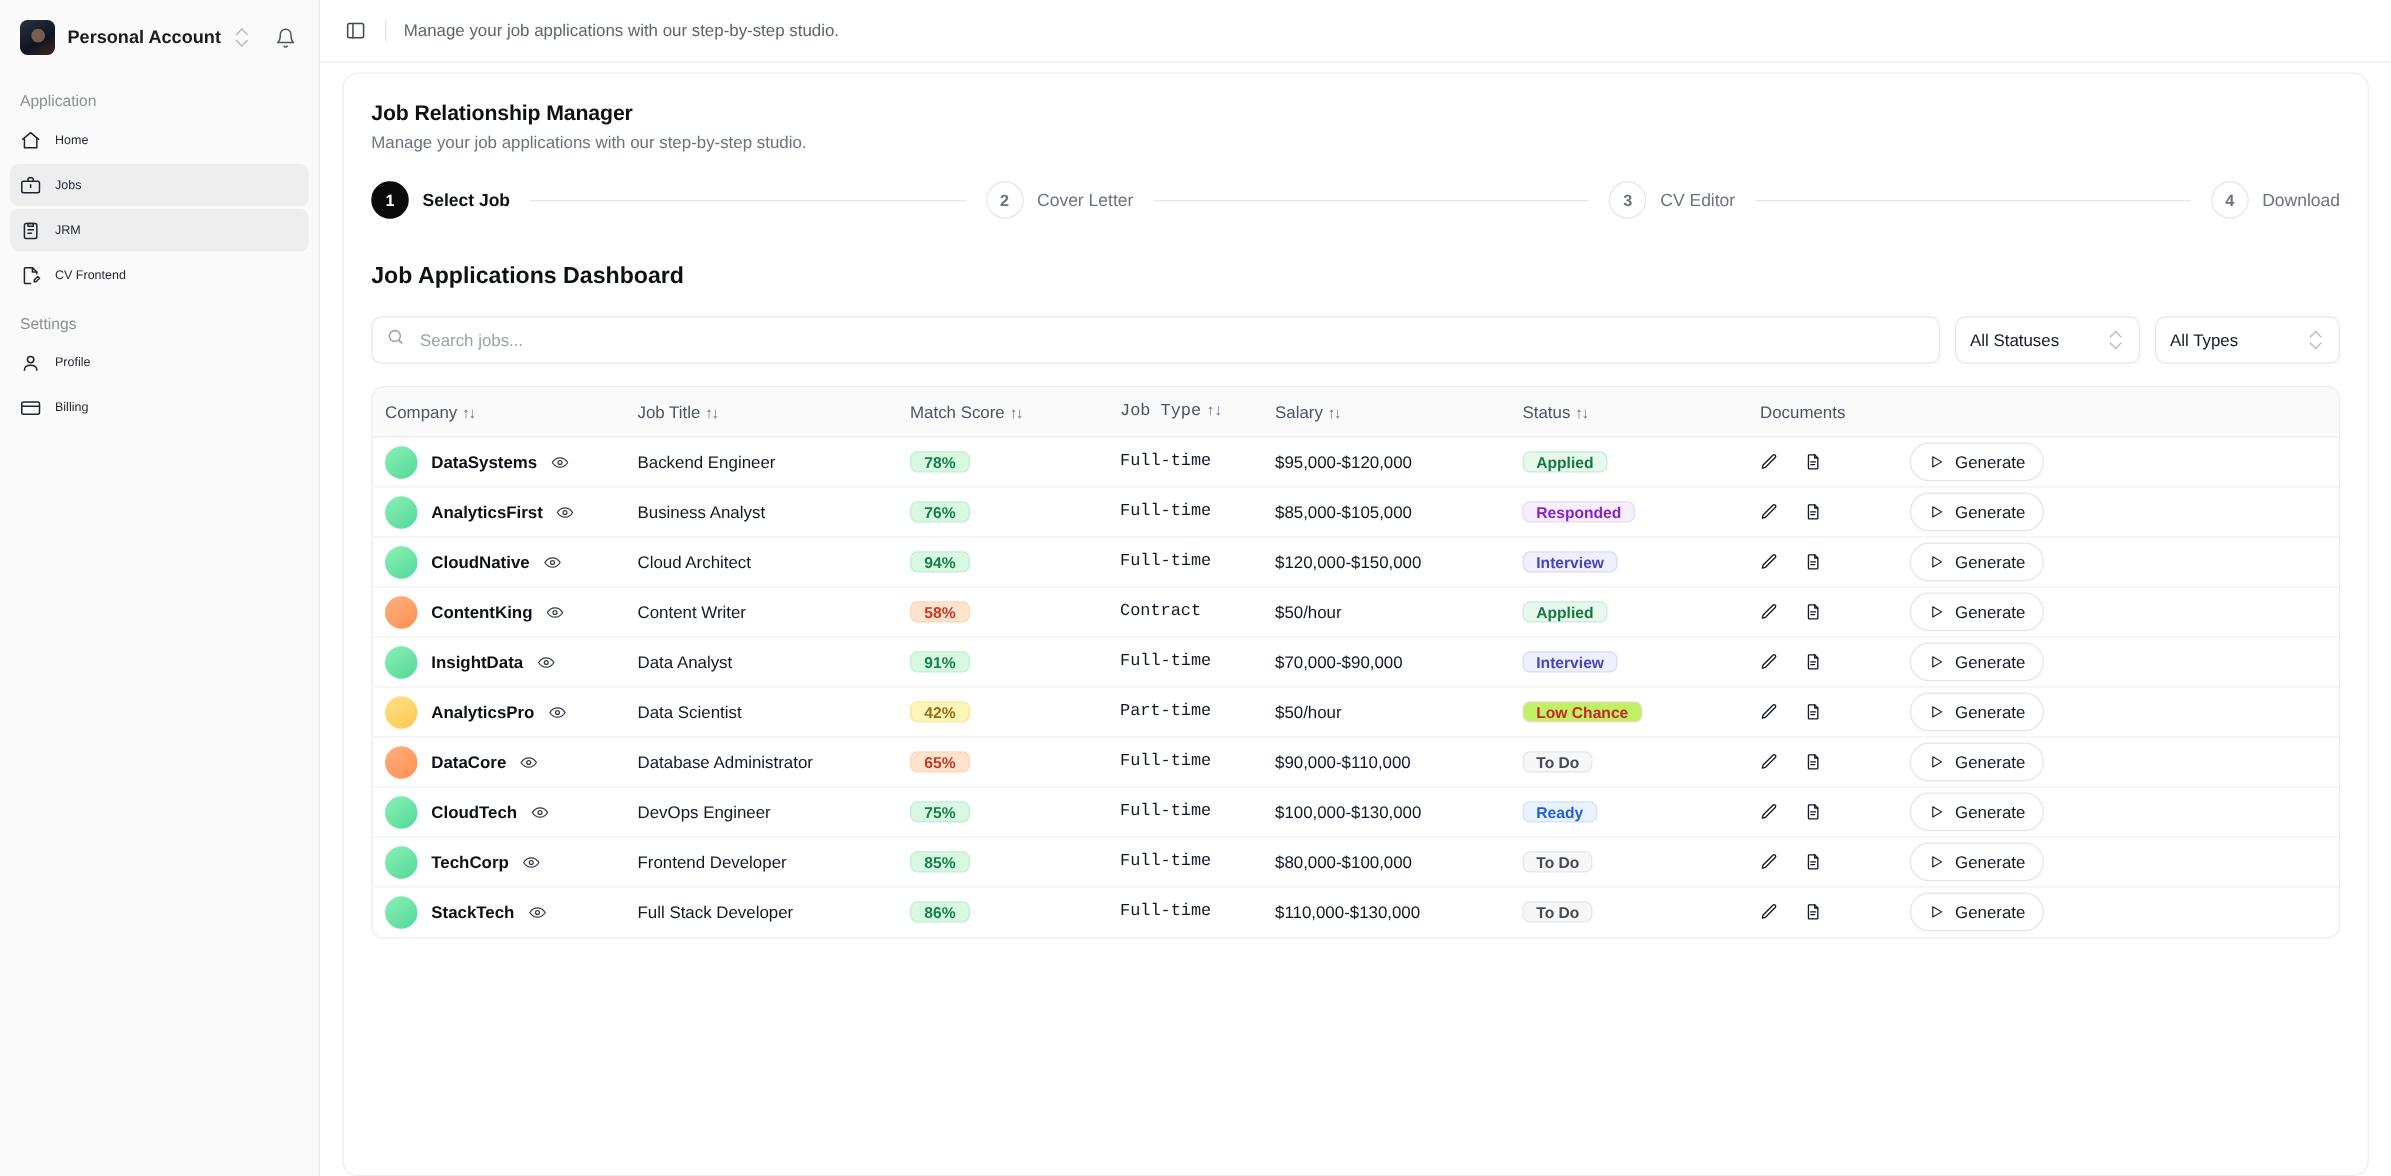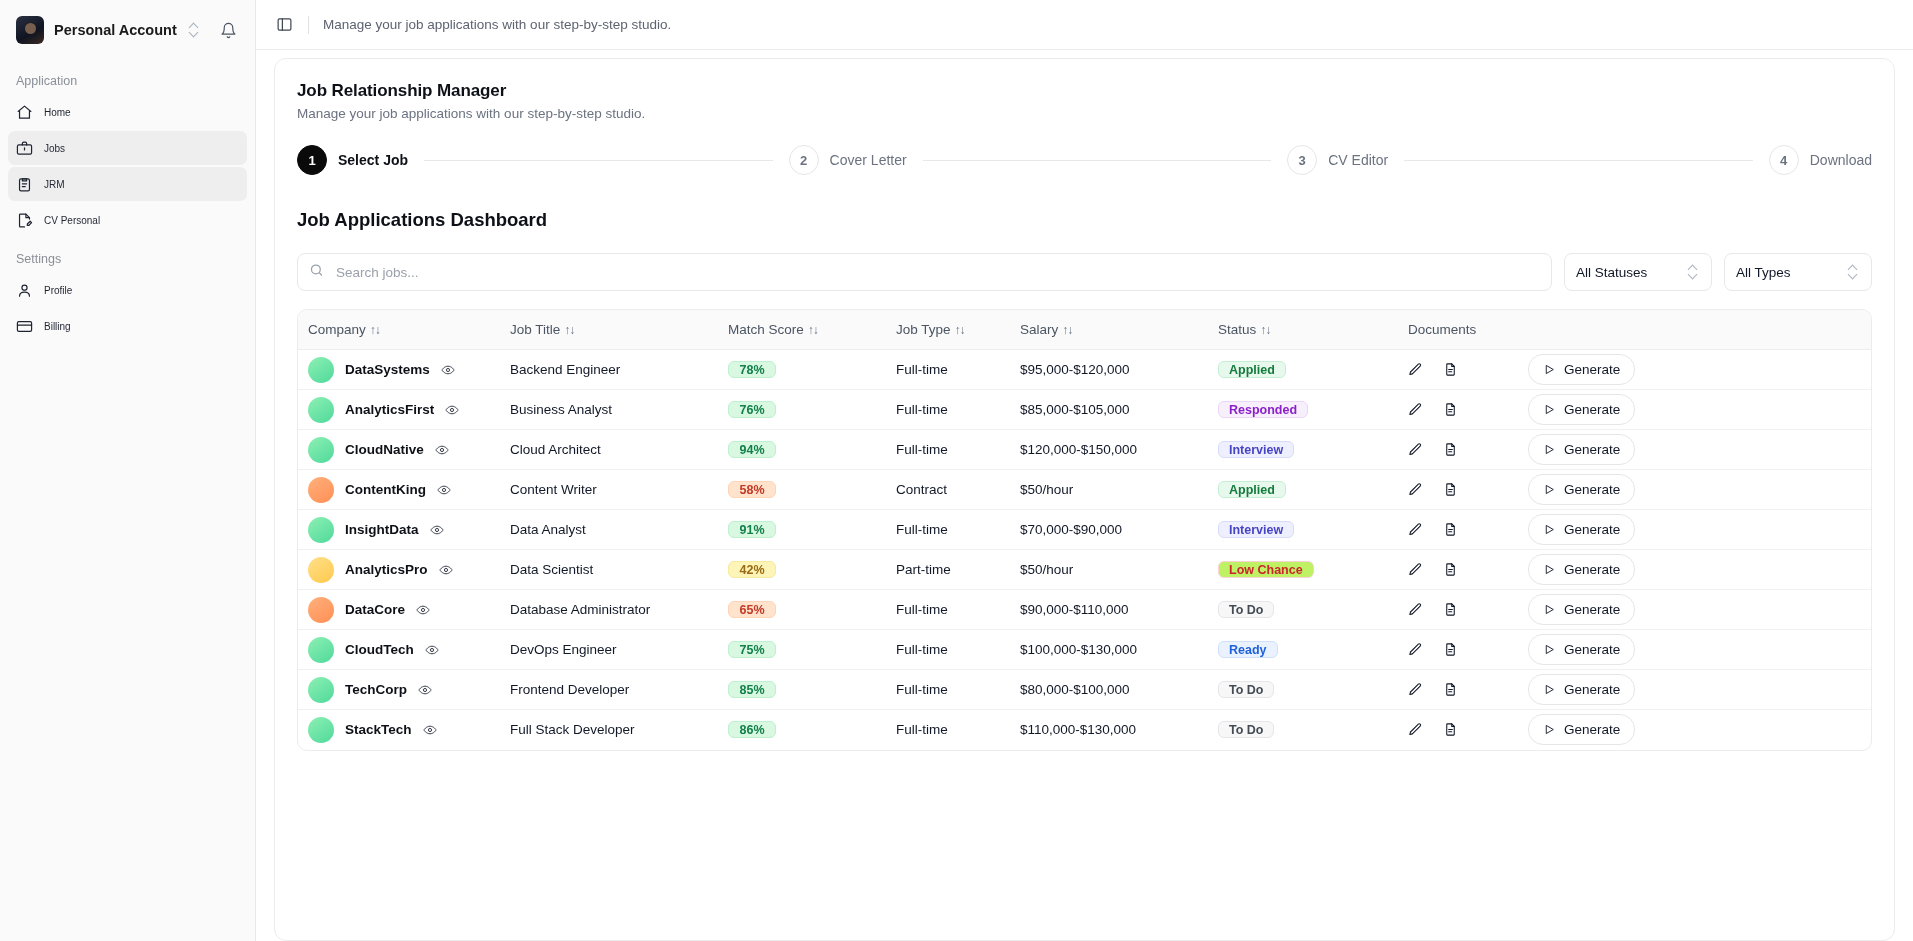--- a/index.html
+++ b/index.html
@@ -106,21 +106,21 @@
   th {
     text-align:left; font-size: 13.5px; font-weight: 400; color:#4b5563;
     padding: 12px 0 12px 0; border-bottom:1px solid #ededed; white-space:nowrap;
   }
   .sort-ar { color:#64748b; font-size: 12px; margin-left: 4px; letter-spacing:-1px; }
   td { padding: 0; border-bottom: 1px solid #f1f1f1; height: 40px; font-size: 13.5px; color:#111827; vertical-align:middle; }
   tbody tr:last-child td { border-bottom: none; }
   .c-company { width: 212px; padding-left: 10px; }
   .c-title   { width: 218px; }
   .c-match   { width: 168px; }
-  .c-type    { width: 124px; }
+  .c-type    { width: 124px; font-family: Liberation Mono, monospace; }
   .c-salary  { width: 198px; }
   .c-status  { width: 190px; }
   .c-docs    { width: 120px; }
   .c-action  { width: auto; }
 
   .company-cell { display:flex; align-items:center; gap: 11px; }
   .co-dot { width: 26px; height: 26px; border-radius:50%; flex:0 0 26px; }
   .co-name { font-weight: 700; color:#0d1117; font-size: 13.5px; }
   .eye { opacity:.85; cursor:pointer; display:inline-flex; }
 
@@ -181,21 +181,21 @@
           <path d="M9 11h6M9 15h4"></path>
       </svg>
       <span>JRM</span>
     </div>
     <div class="sb-item">
       <svg width="17" height="17" viewBox="0 0 24 24" fill="none" stroke="#1f2430" stroke-width="1.7" stroke-linecap="round" stroke-linejoin="round">
         <path d="M19 10V8l-5-5H6a1 1 0 0 0-1 1v16a1 1 0 0 0 1 1h6"></path>
           <path d="M14 3v5h5"></path>
           <path d="m16 17 4-4 2 2-4 4h-2z"></path>
       </svg>
-      <span>CV Personal</span>
+      <span>CV Frontend</span>
     </div>
 
     <div class="sb-section">Settings</div>
     <div class="sb-item">
       <svg width="17" height="17" viewBox="0 0 24 24" fill="none" stroke="#1f2430" stroke-width="1.7" stroke-linecap="round" stroke-linejoin="round">
         <circle cx="12" cy="8" r="3.6"></circle>
           <path d="M5 20c0-3.6 3.1-5.6 7-5.6s7 2 7 5.6"></path>
       </svg>
       <span>Profile</span>
     </div>

